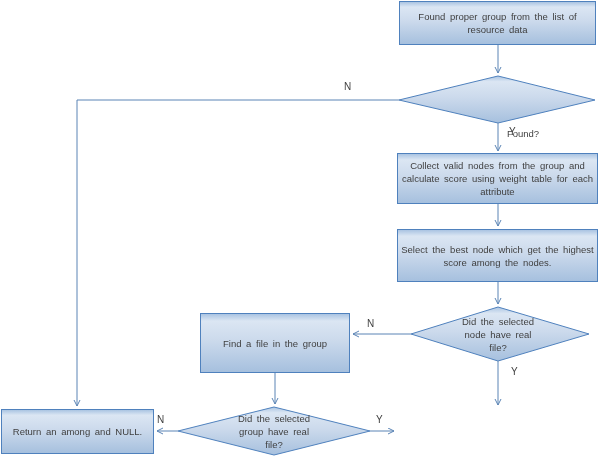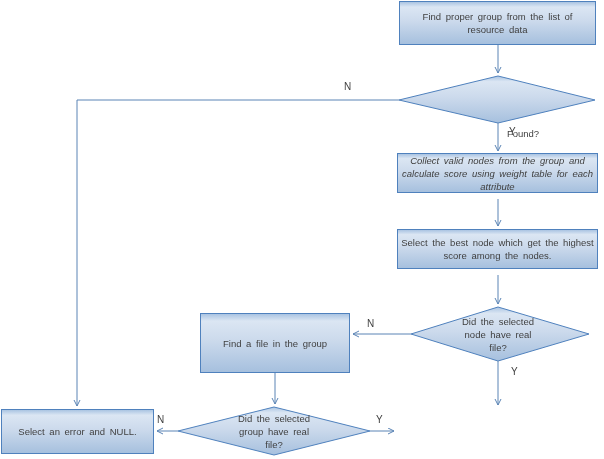--- a/index.html
+++ b/index.html
@@ -86,41 +86,41 @@
     <polyline class="connector" points="498,199 498,226" marker-end="url(#arrow)"></polyline>
     <polyline class="connector" points="498,275 498,304" marker-end="url(#arrow)"></polyline>
     <polyline class="connector" points="411,334 353,334" marker-end="url(#arrow)"></polyline>
     <polyline class="connector" points="498,361 498,405" marker-end="url(#arrow)"></polyline>
     <polyline class="connector" points="275,359 275,404" marker-end="url(#arrow)"></polyline>
     <polyline class="connector" points="178,431 157,431" marker-end="url(#arrow)"></polyline>
     <polyline class="connector" points="370,431 394,431" marker-end="url(#arrow)"></polyline>
   </svg>
 
   <div class="node" style="left:399px; top:1px; width:197px; height:44px;">
-    <span class="lbl">Find proper group from the list of
+    <span class="lbl">Found proper group from the list of
 resource data</span>
   </div>
 
-  <div class="node" style="left:397px; top:153px; width:201px; height:40px;font-style:italic;">
+  <div class="node" style="left:397px; top:153px; width:201px; height:51px;">
     <span class="lbl">Collect valid nodes from the group and
 calculate score using weight table for each
 attribute</span>
   </div>
 
-  <div class="node" style="left:397px; top:229px; width:201px; height:40px;">
+  <div class="node" style="left:397px; top:229px; width:201px; height:53px;">
     <span class="lbl">Select the best node which get the highest
 score among the nodes.</span>
   </div>
 
   <div class="node" style="left:200px; top:313px; width:150px; height:60px;">
     <span class="lbl">Find a file in the group</span>
   </div>
 
   <div class="node" style="left:1px; top:409px; width:153px; height:45px;">
-    <span class="lbl">Select an error and NULL.</span>
+    <span class="lbl">Return an among and NULL.</span>
   </div>
 
 
   <div class="dlabel" style="left:473px; top:92px; width:100px; height:14px;margin-top:34px;">
     <span class="lbl">Found?</span>
   </div>
 
   <div class="dlabel" style="left:438px; top:314px; width:120px; height:40px;">
     <span class="lbl">Did the selected
 node have real

